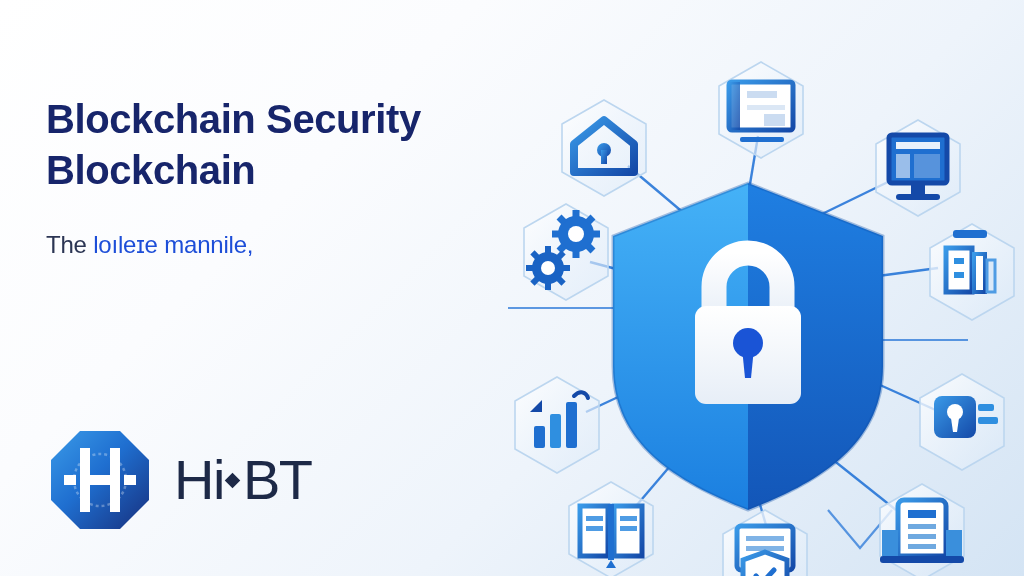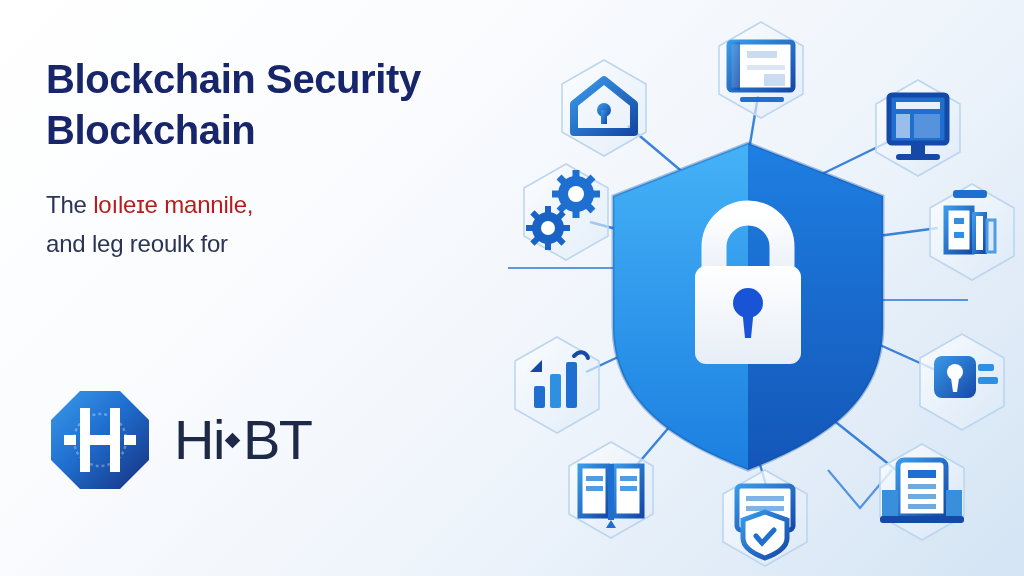--- a/index.html
+++ b/index.html
@@ -2,42 +2,42 @@
 <html><head>
 <meta charset="utf-8">
 <style>
   * { margin:0; padding:0; box-sizing:border-box; }
   html, body { width:1024px; height:576px; overflow:hidden; }
   body {
     font-family: "Liberation Sans", sans-serif;
     background: linear-gradient(135deg, #ffffff 0%, #fbfcfe 30%, #eef4fb 62%, #d4e4f4 100%);
     position: relative;
   }
-  .banner { position:absolute; inset:0; }
+  .banner { position:absolute; inset:0;margin-top:40px; }
 
   
   .left-panel {
     position:absolute; left:46px; top:54px; width:440px;
   }
   .title {
     font-size: 40px;
     font-weight: 700;
     line-height: 1.28;
     color: #17256b;
     letter-spacing: -0.4px;
     text-shadow: 0 1px 1px rgba(255,255,255,0.7);
   }
   .subtitle {
     margin-top: 30px;
     font-size: 24px;
     line-height: 1.62;
     color: #2b3553;
     letter-spacing: -0.2px;
   }
-  .subtitle .hl { color:#b91c1c; }
+  .subtitle .hl { color:#1d4ed8; }
 
   
   .logo-row {
     position:absolute; left:48px; top:388px;
     display:flex; align-items:center; gap:22px;
   }
   .logo-mark { width:104px; height:104px; display:block; }
   .logo-word {
     font-size: 56px; font-weight: 400; color:#1d2947;
     letter-spacing: -1.5px; line-height:1;
@@ -58,21 +58,21 @@
 
 <div class="banner">
 
   <div class="left-panel">
     <h1 class="title">
       <span>Blockchain Security</span><br>
       <span>Blockchain</span>
     </h1>
     <p class="subtitle">
       <span>The </span><span class="hl">loıleɪe mannile,</span><br>
-      <span>and leg reoulk for</span><br>
+      <br>
     </p>
   </div>
 
   <div class="logo-row">
     <svg class="logo-mark" viewBox="0 0 104 104">
       <defs>
         <linearGradient id="octg" x1="0" y1="0" x2="1" y2="1">
           <stop offset="0%" stop-color="#3a9ae8"></stop>
           <stop offset="45%" stop-color="#1f6fd0"></stop>
           <stop offset="100%" stop-color="#17307e"></stop>

